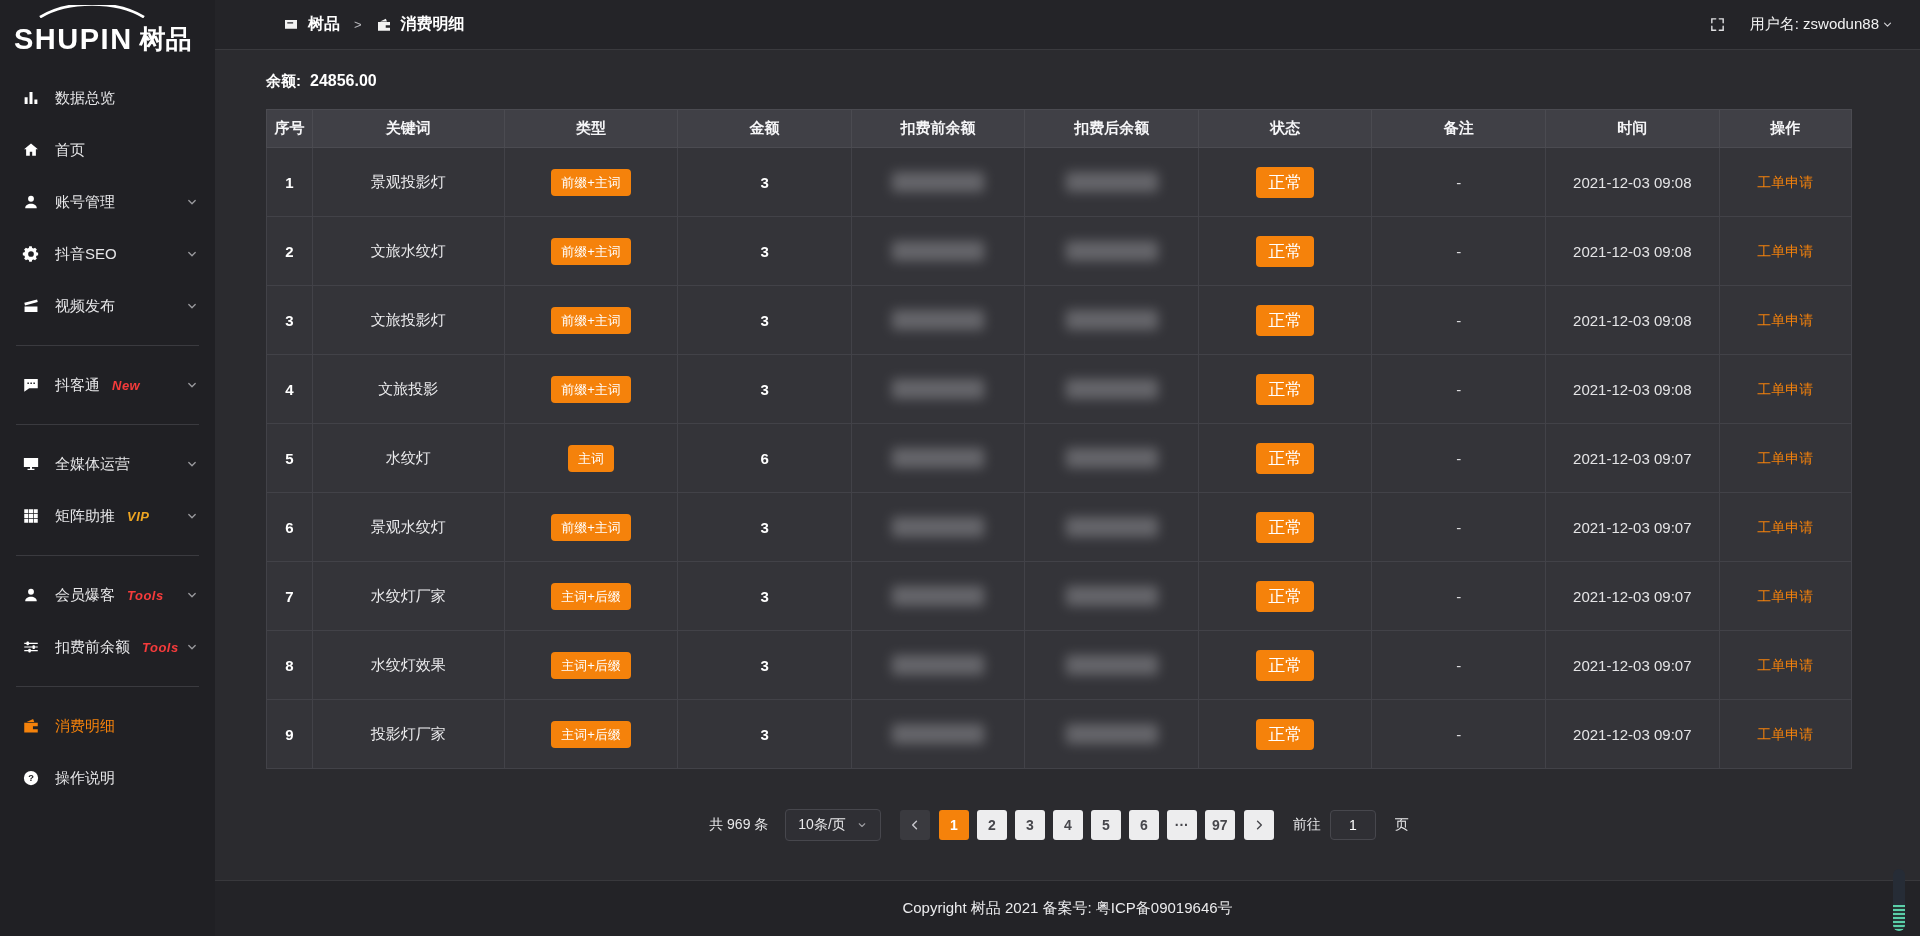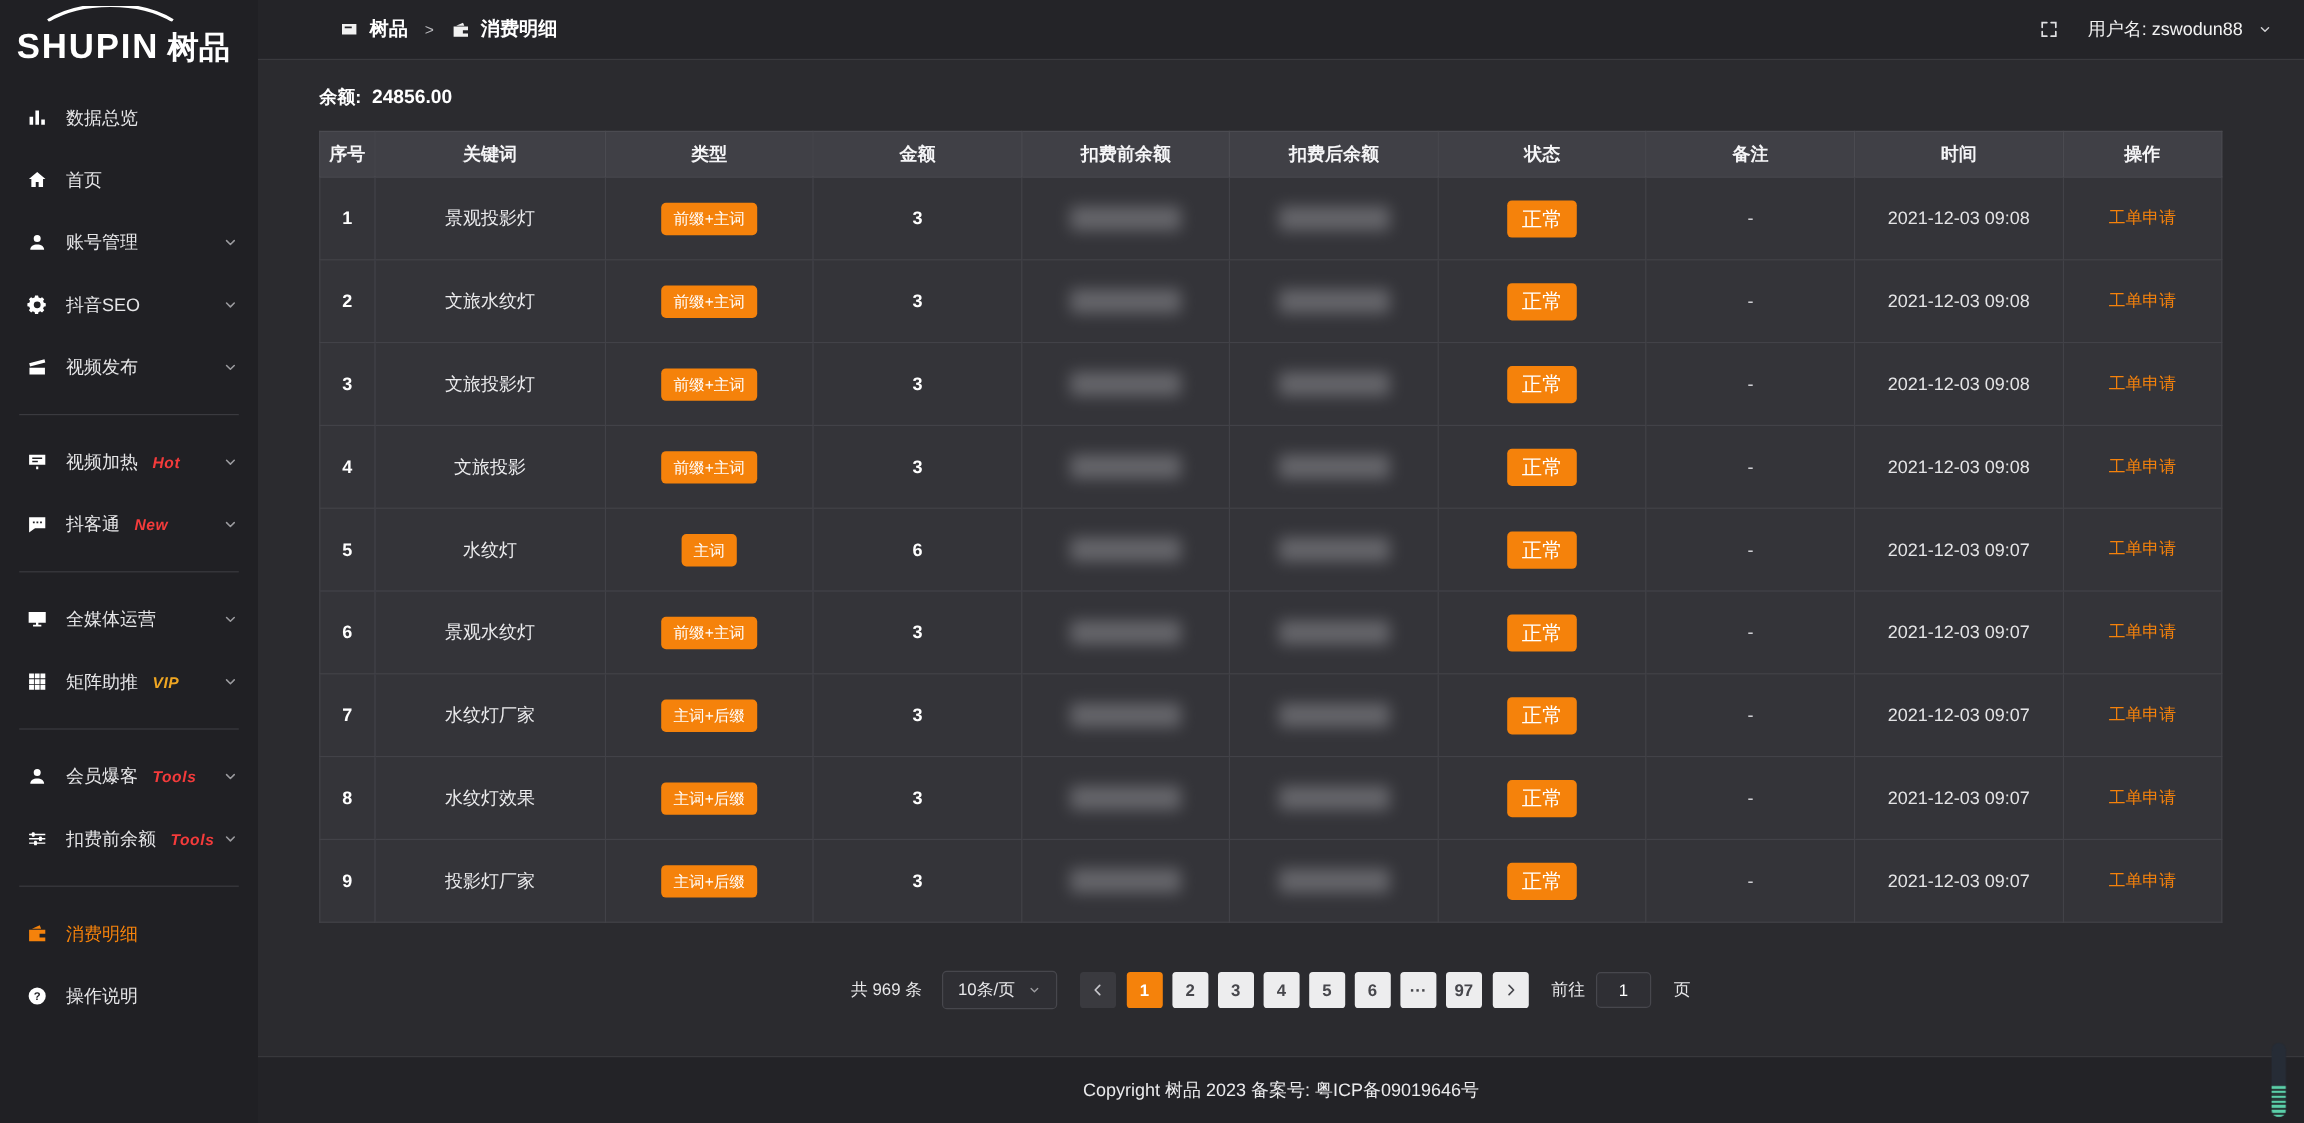--- a/index.html
+++ b/index.html
@@ -36,21 +36,21 @@
 
   
   .main{flex:1;display:flex;flex-direction:column;min-width:0;background:#2b2b2f}
   .topbar{flex:0 0 50px;height:50px;background:#242428;border-bottom:1px solid #3a3a3e;
     display:flex;align-items:center;justify-content:space-between;padding:0 26px 0 68px}
   .breadcrumb{display:flex;align-items:center;gap:9px;font-size:16px;font-weight:700;color:#fff}
   .bc-icon{width:16px;height:16px;color:#f2f2f2}
   .bc-sep{color:#b9b9bd;font-size:13px;font-weight:400;margin:0 5px}
   .topbar-right{display:flex;align-items:center;gap:24px}
   .fs-icon{width:17px;height:17px;color:#e0e0e2;cursor:pointer}
-  .user{display:flex;align-items:center;gap:12px;font-size:15px;color:#f2f2f2;cursor:pointer}
+  .user{display:flex;align-items:center;gap:2px;font-size:15px;color:#f2f2f2;cursor:pointer}
   .caret{width:13px;height:13px;color:#cfcfd2}
   .caret.sm{width:12px;height:12px;color:#9d9da1}
 
   .content{flex:1;padding:14px 68px 0 51px}
   .balance{display:flex;align-items:baseline;gap:9px;margin:8px 0 18px;font-size:15px;font-weight:700;color:#fff}
   .balance-val{font-size:16px}
 
   
   .data-table{width:100%;border-collapse:collapse;table-layout:fixed;background:#35353a}
   .data-table th{
@@ -168,34 +168,20 @@
           </span>
     <span class="nav-label" data-name="sidebar-item-label">视频发布</span>
 
     <span class="nav-chevron icon" data-name="chevron-down-icon">
             <svg viewBox="0 0 24 24">
               <path fill="none" stroke="currentColor" stroke-width="2.2" stroke-linecap="round" stroke-linejoin="round" d="M6.5 9.5 12 15l5.5-5.5"></path>
             </svg>
           </span>
   </div>
         <div class="nav-divider" data-name="sidebar-divider"></div>
-        <div class="nav-item" data-name="sidebar-item-video-heating">
-    <span class="nav-icon icon" data-name="billboard-icon">
-            <svg viewBox="0 0 24 24">
-              <path fill-rule="evenodd" d="M3 4h18v11H3zm3.5 3h11v1.7h-11zm0 3.6h6.2v1.7H6.5zM10.8 17h2.4v3h-2.4z"></path>
-            </svg>
-          </span>
-    <span class="nav-label" data-name="sidebar-item-label">视频加热</span>
-    <span class="nav-badge red" data-name="nav-badge">Hot</span>
-    <span class="nav-chevron icon" data-name="chevron-down-icon">
-            <svg viewBox="0 0 24 24">
-              <path fill="none" stroke="currentColor" stroke-width="2.2" stroke-linecap="round" stroke-linejoin="round" d="M6.5 9.5 12 15l5.5-5.5"></path>
-            </svg>
-          </span>
-  </div>
         <div class="nav-item" data-name="sidebar-item-doukotong">
     <span class="nav-icon icon" data-name="chat-icon">
             <svg viewBox="0 0 24 24">
               <path fill-rule="evenodd" d="M3 4h18v12.4H9.6L3 21zm4.2 4.7h2v2h-2zm4 0h2v2h-2zm4 0h2v2h-2z"></path>
             </svg>
           </span>
     <span class="nav-label" data-name="sidebar-item-label">抖客通</span>
     <span class="nav-badge red" data-name="nav-badge">New</span>
     <span class="nav-chevron icon" data-name="chevron-down-icon">
             <svg viewBox="0 0 24 24">
@@ -501,20 +487,20 @@
               </svg>
             </span>
         </button>
         <span class="pg-goto-label" data-name="goto-label">前往</span>
         <input class="pg-goto-input" data-name="goto-page-input" value="1" style="">
         <span class="pg-goto-label" data-name="goto-suffix">页</span>
       </div>
     </section>
 
     <footer class="footer" data-name="footer">
-      <span data-name="copyright-text">Copyright 树品 2023 备案号: 粤ICP备09019646号</span>
+      <span data-name="copyright-text">Copyright 树品 2021 备案号: 粤ICP备09019646号</span>
     </footer>
   </div>
 </div>
 
 <div class="scroll-widget" data-name="scroll-widget">
   <div class="stripes" data-name="scroll-widget-stripes"></div>
 </div>
 
 </body></html>

